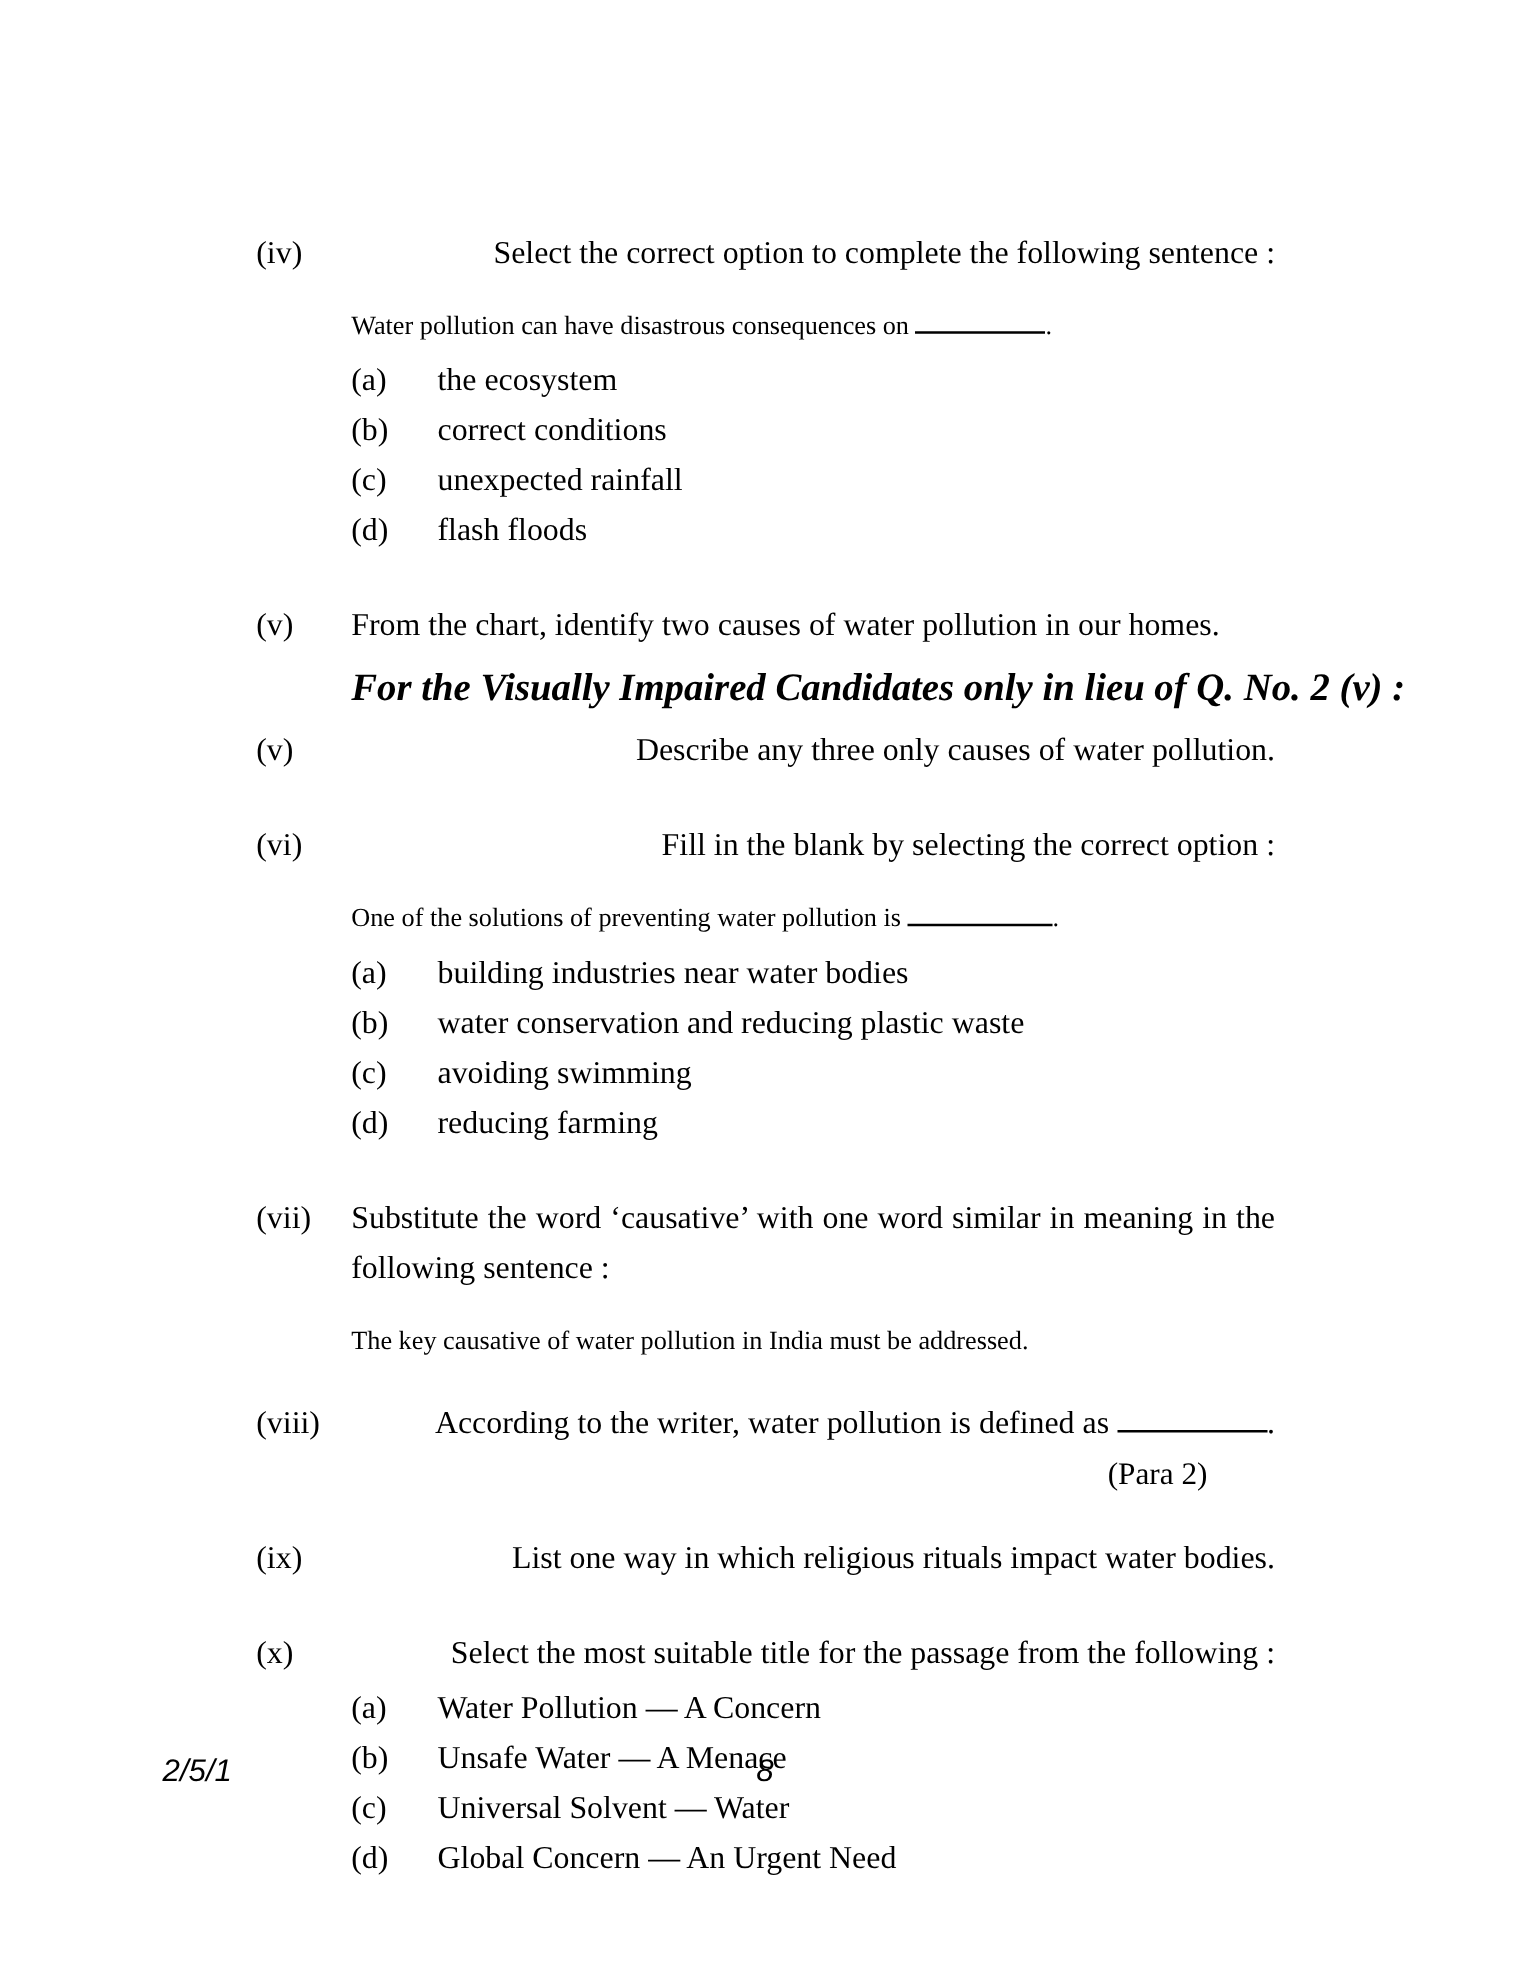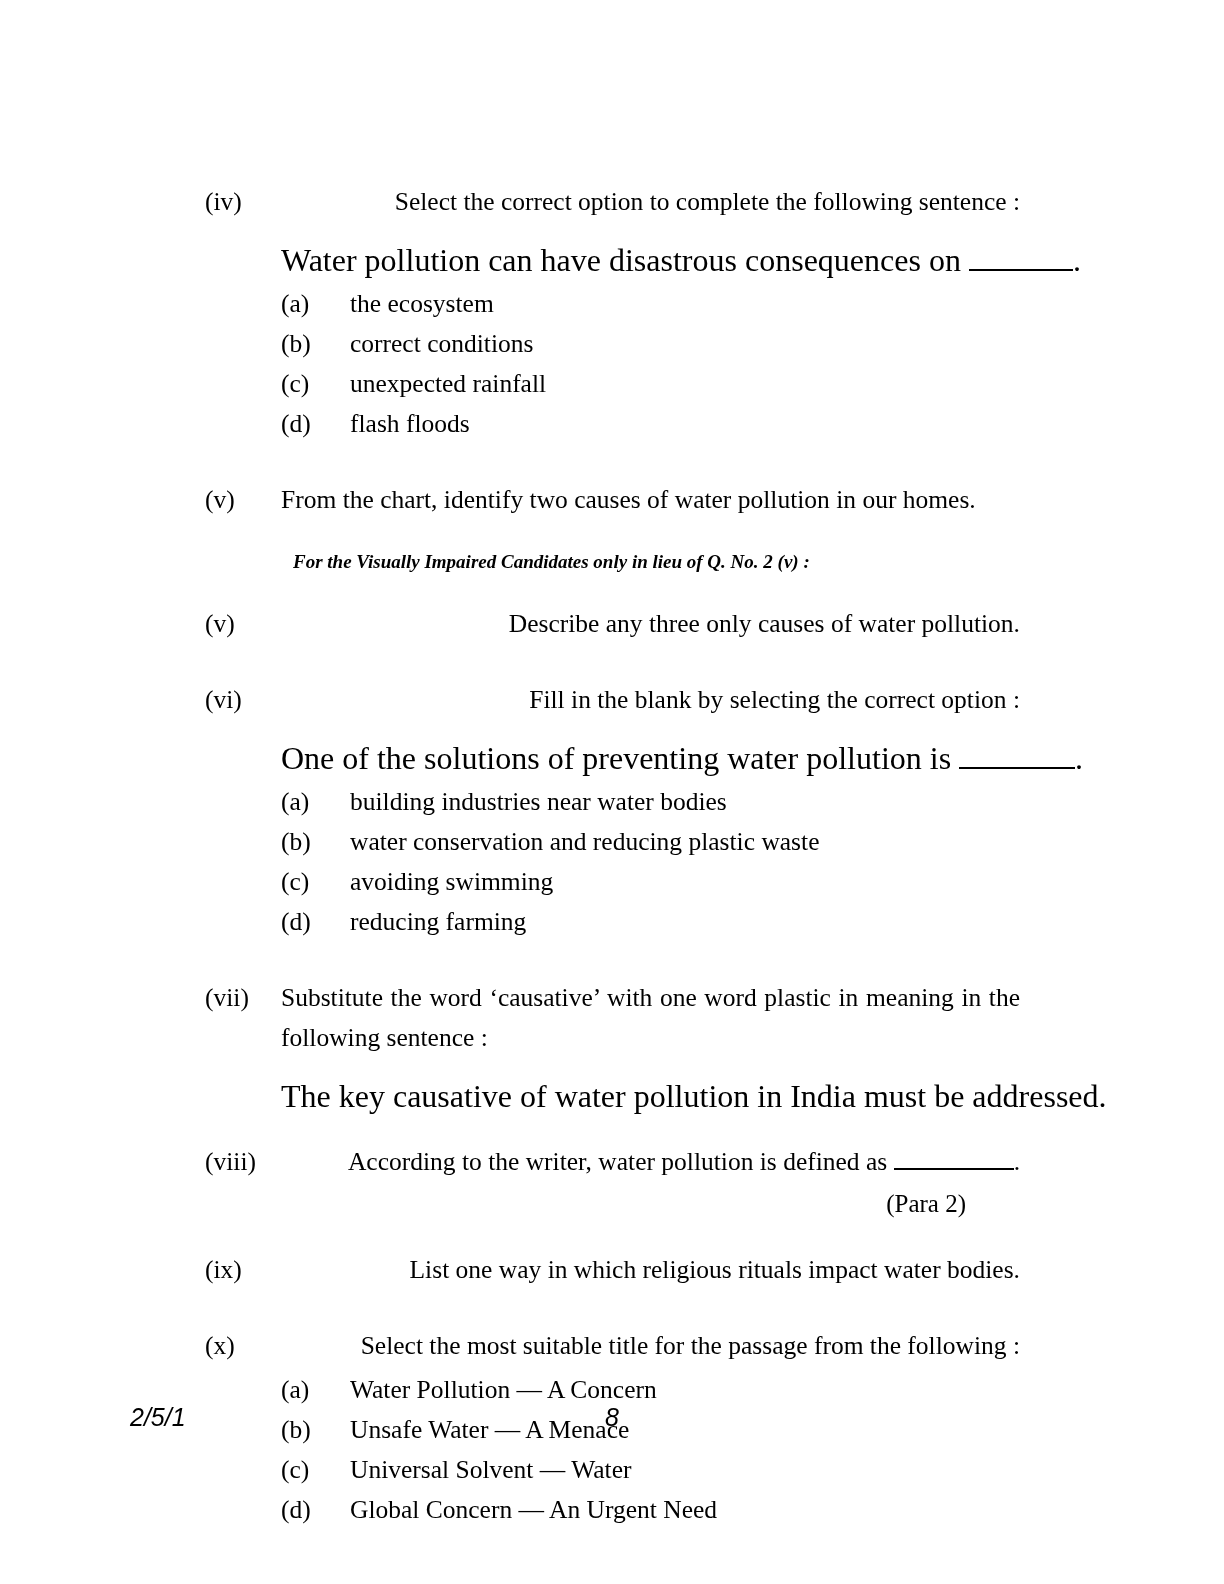--- a/index.html
+++ b/index.html
@@ -54,43 +54,43 @@
     font-size: 25.5px;
     line-height: 40px;
     text-align: justify;
     text-justify: inter-word;
     margin: 0;
     hyphens: none;
   }
   .qtext.nojust { text-align: right; }
 
   .stem {
-    font-size: 32px;
+    font-size: 21px;
     line-height: 40px;
     margin: 0;
     padding-top: 18px;
     text-align: left;
     white-space: nowrap;
   }
 
   .blank {
     display: inline-block;
     border-bottom: 2px solid #000;
     vertical-align: baseline;
   }
   .blank.w1 { width: 104px; }
   .blank.w2 { width: 116px; }
   .blank.w3 { width: 120px; }
 
   .note {
-    font-size: 19px;
+    font-size: 31px;
     line-height: 40px;
     font-weight: bold;
     font-style: italic;
-    margin: 12px;
+    margin: 0;
     padding-top: 10px;
     white-space: nowrap;
   }
 
   .options {
     margin: 0;
     padding: 0;
     list-style: none;
     padding-top: 4px;
   }
@@ -230,21 +230,21 @@
           </li>
         </ul>
       </div>
     </div>
 
     <div class="gap-lg"></div>
 
     <div class="qblock">
       <div class="qlabel">(vii)</div>
       <div class="qbody">
-        <p class="qtext">Substitute the word ‘causative’ with one word plastic in meaning in the following sentence :</p>
+        <p class="qtext">Substitute the word ‘causative’ with one word similar in meaning in the following sentence :</p>
         <p class="stem">The key causative of water pollution in India must be addressed.</p>
       </div>
     </div>
 
     <div class="gap-md"></div>
 
     <div class="qblock">
       <div class="qlabel">(viii)</div>
       <div class="qbody">
         <p class="qtext nojust"><span>According to the writer, water pollution is defined as</span>&nbsp;<span class="blank w3"></span><span>.</span></p>

